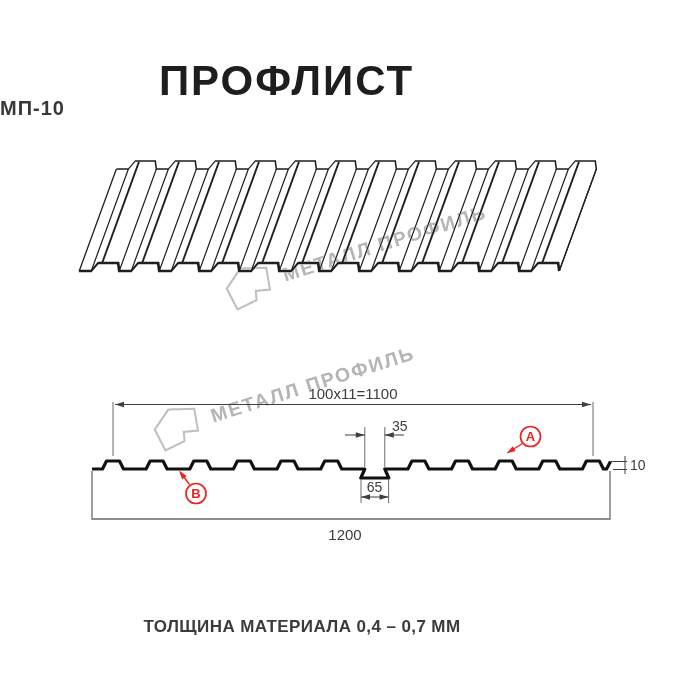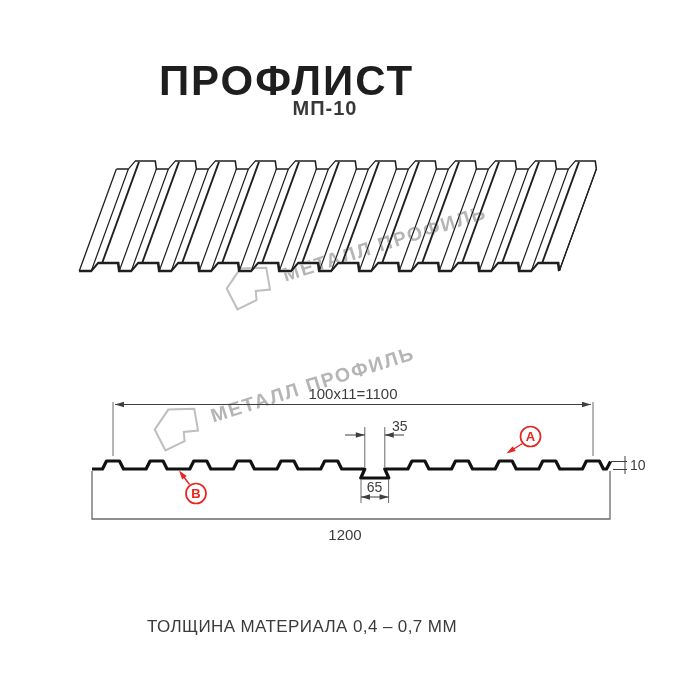--- a/index.html
+++ b/index.html
@@ -1,24 +1,24 @@
 <!DOCTYPE html>
 <html><head>
 <meta charset="utf-8">
 <style>
   html,body{margin:0;padding:0;background:#fff;}
   .stage{position:relative;width:700px;height:700px;background:#ffffff;overflow:hidden;
          font-family:"Liberation Sans","DejaVu Sans",sans-serif;}
   .abs{position:absolute;}
   .page-title{left:0;top:57px;width:573px;text-align:center;
     font-size:42px;font-weight:800;letter-spacing:2px;color:#1e1e1e;}
-  .model-label{left:0;top:97px;width:556px;text-align:center;
-    font-size:20px;font-weight:600;letter-spacing:1px;color:#383838;padding-left:47px;}
+  .model-label{left:0;top:97px;width:556px;text-align:left;
+    font-size:20px;font-weight:600;letter-spacing:1px;color:#383838;}
   .thickness{left:0;top:617px;width:604px;text-align:center;
-    font-size:17px;font-weight:400;letter-spacing:0.4px;color:#3b3b3b;}
+    font-size:17px;font-weight:700;letter-spacing:0.4px;color:#3b3b3b;}
   .watermark{display:flex;align-items:center;gap:10px;height:46px;
     transform:rotate(-17.5deg);transform-origin:0 50%;mix-blend-mode:darken;pointer-events:none;}
   .watermark .wm-text{font-size:19.5px;font-weight:700;letter-spacing:1.8px;
     color:#b5b5b5;white-space:nowrap;}
   .wm1{left:226px;top:270px;}
   .wm2{left:154px;top:411px;}
   svg text{font-family:"Liberation Sans","DejaVu Sans",sans-serif;}
   .dim-text{font-size:15px;fill:#3d3d3d;font-weight:500;}
   .dim-text-sm{font-size:14px;fill:#3d3d3d;font-weight:500;}
   .marker-text{font-size:13px;font-weight:600;}

